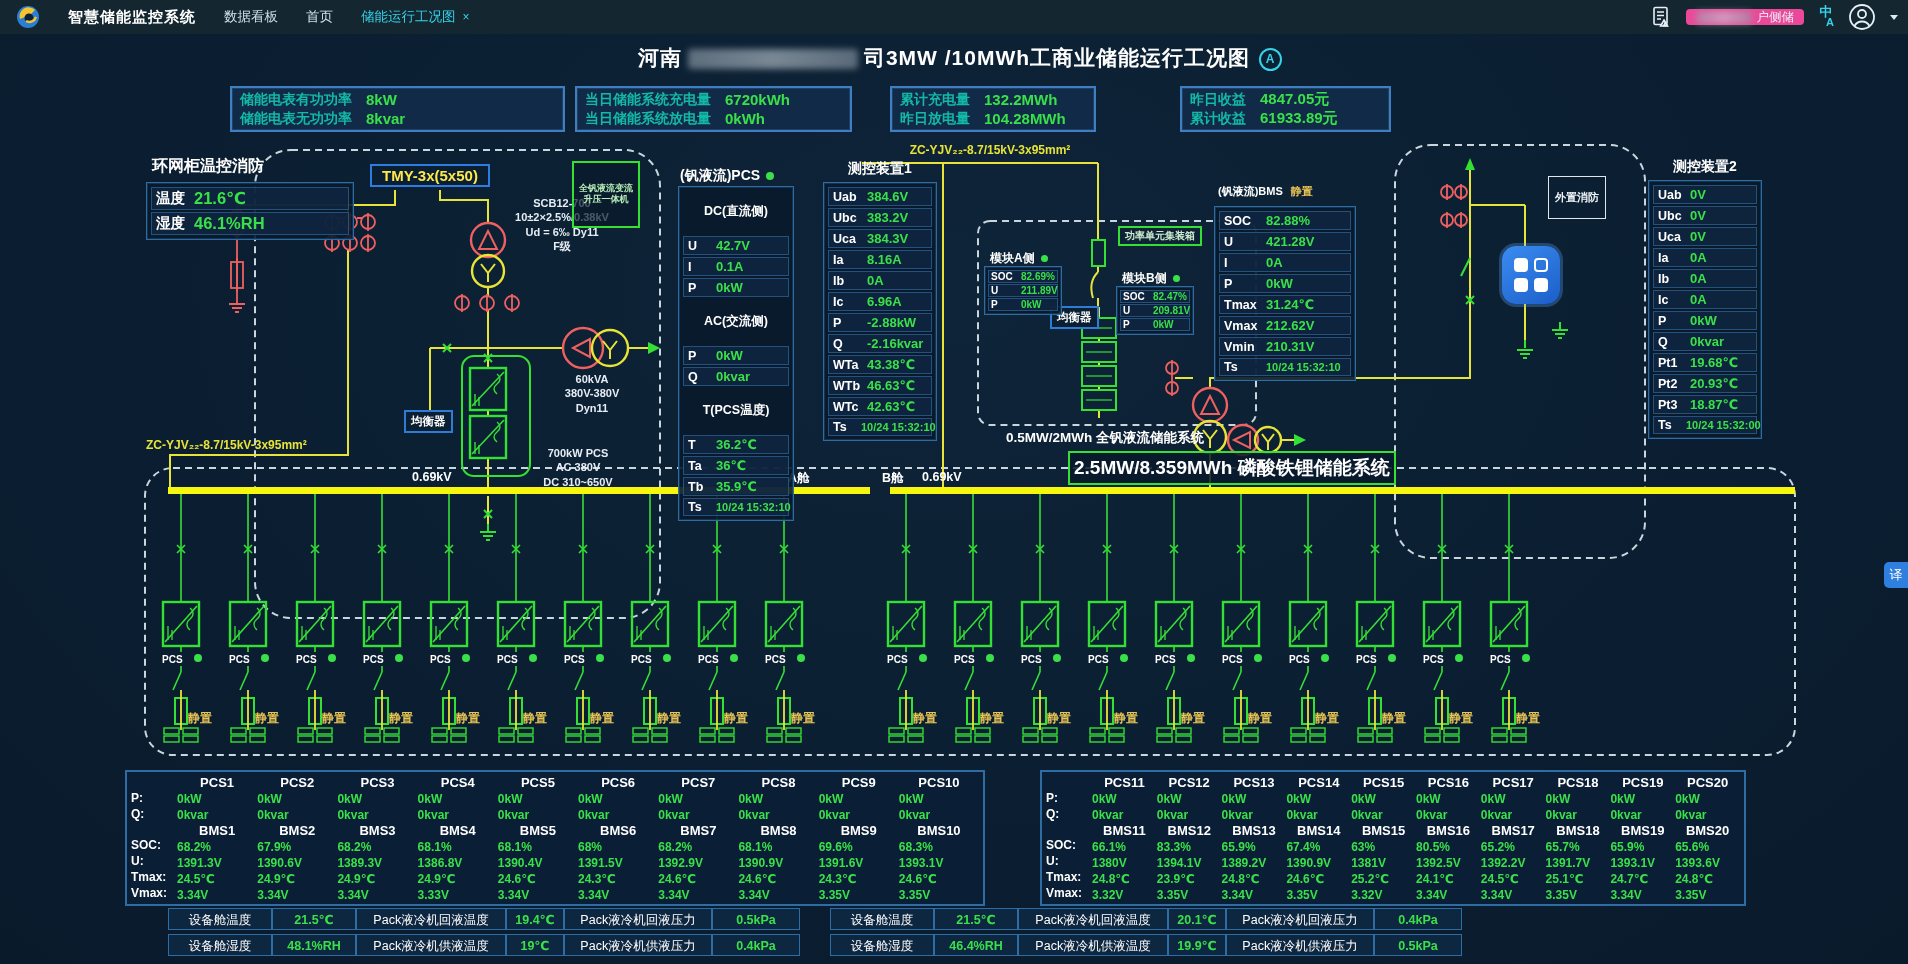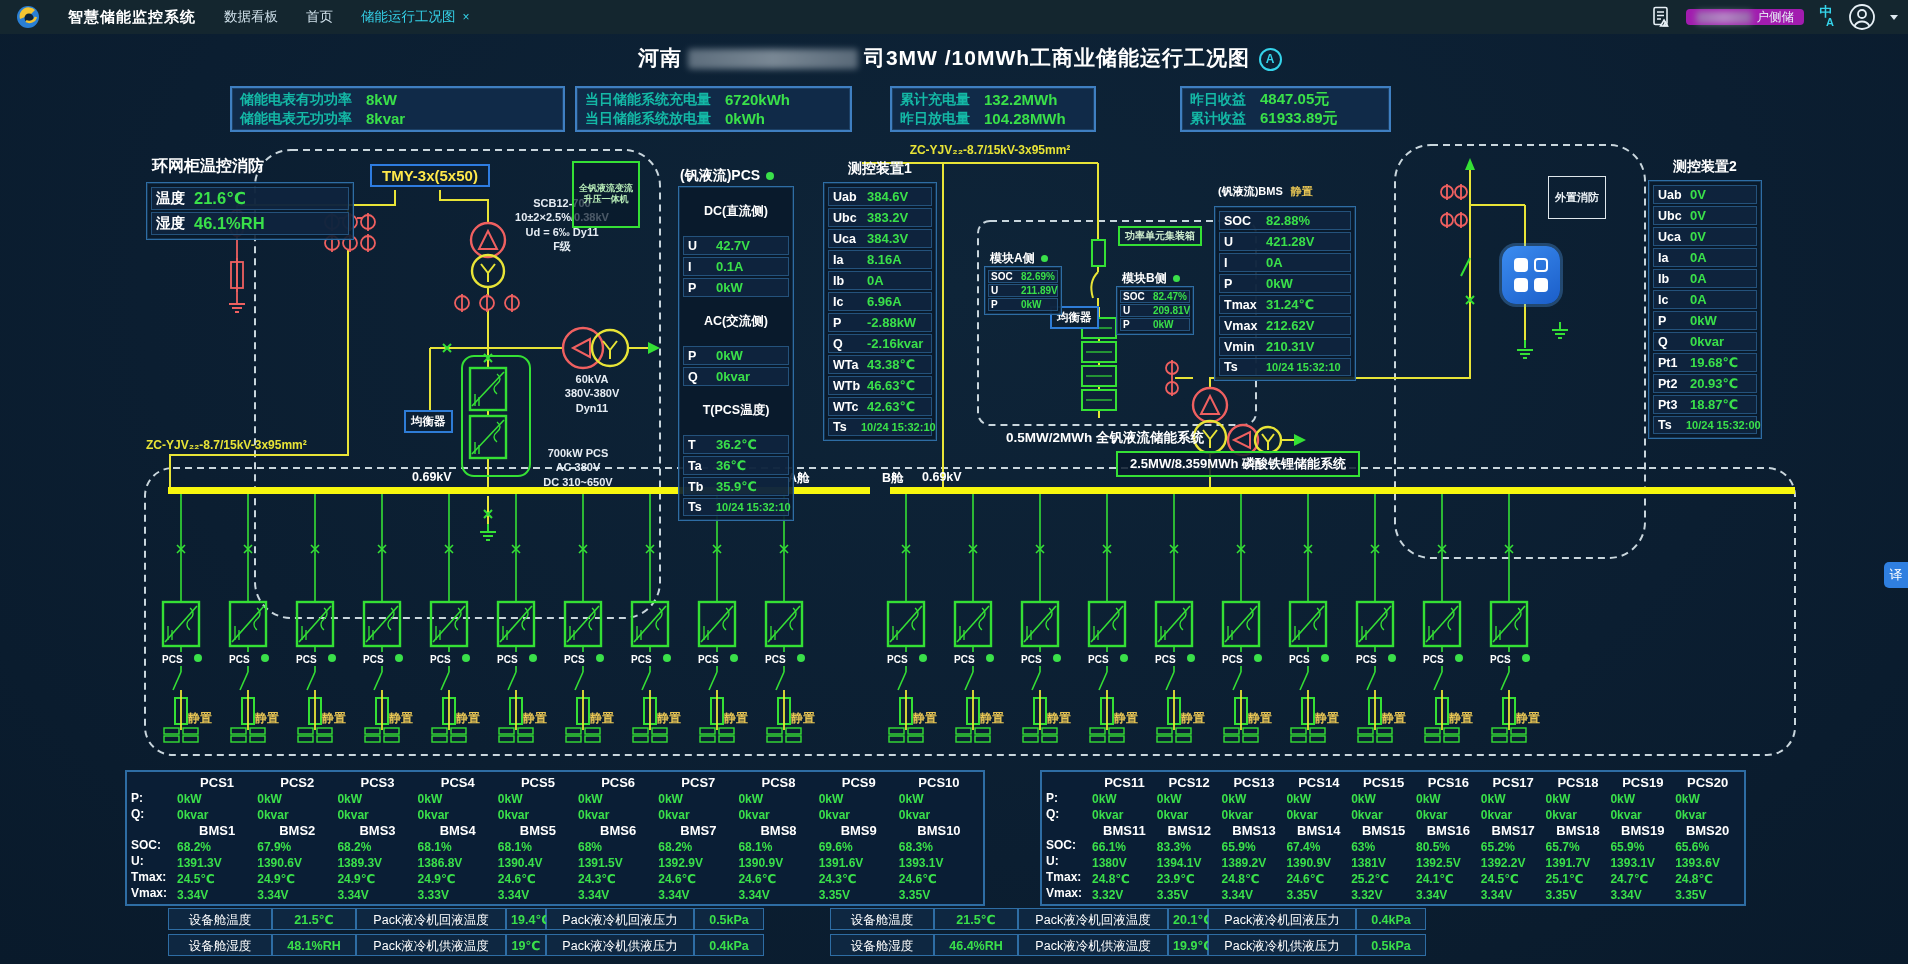--- a/index.html
+++ b/index.html
@@ -7,21 +7,21 @@
        font-family:"Liberation Sans","DejaVu Sans",sans-serif;
        background:radial-gradient(ellipse at 50% 30%, #0e2438 0%, #0b1e31 60%, #091a2b 100%);}
   
   .nav{position:absolute;top:0;left:0;width:1908px;height:34px;background:#14262f;
        display:flex;align-items:center;gap:28px;padding-left:16px;box-sizing:border-box;z-index:8;}
   .brand{color:#fff;font-weight:bold;font-size:15px;letter-spacing:1px;}
   .nav-item{color:#cfe0ea;font-size:13.5px;cursor:pointer;}
   .nav-tab{color:#35d3ea;font-size:13.5px;display:flex;align-items:center;gap:7px;cursor:pointer;}
   .nav-tab .x{font-size:12px;color:#35d3ea;}
   .nav-right{position:absolute;right:10px;top:0;height:34px;display:flex;align-items:center;gap:14px;}
-  .userbox{background:#a21caf;border-radius:4px;height:16px;display:flex;align-items:center;
+  .userbox{background:#ec4899;border-radius:4px;height:16px;display:flex;align-items:center;
            padding:0 10px;color:#e7f0f6;font-size:12.5px;}
   .langico{color:#35d3ea;font-weight:bold;font-size:13px;line-height:10px;text-align:center;}
   .langico .a{font-size:11px;display:block;margin-left:8px;}
   .caret{width:0;height:0;border-left:4px solid transparent;border-right:4px solid transparent;
          border-top:5px solid #dfe9f0;}
   
   .titlebar{position:absolute;left:0;right:0;top:44px;text-align:center;z-index:7;color:#fff;
             font-size:21px;font-weight:bold;letter-spacing:1px;margin-left:12px;}
   .blur{display:inline-block;vertical-align:middle;background:linear-gradient(90deg,#93a1ad,#c2ccd4,#8d9aa6);
         opacity:.6;filter:blur(3px);border-radius:3px;}
@@ -71,22 +71,22 @@
   .t60{left:552px;top:372px;width:80px;text-align:center;color:#e6edf4;font-size:11px;line-height:1.3;}
   .pcs700{left:530px;top:446px;width:96px;text-align:center;color:#e6edf4;font-size:11px;line-height:1.3;}
   .balancer{border:2.5px solid #2e7cd6;color:#fff;font-size:11.5px;padding:2px 5px;background:#0b1f33;}
   .bal1{left:404px;top:410px;}
   .bal2{left:1050px;top:306px;}
   .contlab{left:1118px;top:226px;border:2px solid #35e035;color:#cdeccd;font-size:10px;padding:1px 5px;}
   .extfire{left:1548px;top:176px;border:1.5px solid #dfe7ec;color:#eef4f8;font-size:11px;padding:13px 6px;}
   .cabtop{left:880px;top:143px;width:220px;text-align:center;color:#e8e437;font-size:12px;}
   .cabler{left:146px;top:438px;color:#e8e437;font-size:12px;}
   .vrbsys{left:980px;top:429px;width:250px;text-align:center;color:#fff;font-size:13.5px;}
-  .lfpsys{left:1116px;top:451px;border:2px solid #35e035;color:#fff;font-size:13px;
-          padding:2px 12px;background:rgba(9,25,43,.85);}
+  .lfpsys{left:1068px;top:451px;border:2px solid #35e035;color:#fff;font-size:19px;
+          padding:2px 4px;background:rgba(9,25,43,.85);}
   .buslab{color:#fff;font-size:12.5px;}
   .bl1{left:412px;top:470px;} .bl2{left:788px;top:470px;}
   .bl3{left:882px;top:470px;} .bl4{left:922px;top:470px;}
   
   .units{position:absolute;top:494px;display:flex;z-index:2;}
   .units-left{left:148px;} .units-right{left:873px;}
   .unit{width:67px;height:250px;}
   
   .ptable{position:absolute;z-index:5;display:flex;background:rgba(11,30,54,.93);
           border:2px solid #2e6da4;padding:3px 4px;box-sizing:border-box;top:770px;height:136px;}
@@ -98,22 +98,22 @@
   .pcol span{height:16px;line-height:16px;font-size:12px;color:#3ae04a;font-weight:bold;white-space:nowrap;}
   .pcol .cname,.pcol .cbms{color:#fff;text-align:center;font-size:13px;}
   
   .env{position:absolute;z-index:5;display:flex;flex-direction:column;gap:4px;top:908px;}
   .env-left{left:168px;} .env-right{left:830px;}
   .erow{display:flex;}
   .erow div{border:1px solid #2e6da4;background:#0e2741;height:22px;line-height:22px;text-align:center;
             font-size:12.5px;color:#fff;white-space:nowrap;padding:0 4px;box-sizing:border-box;}
   .erow .ev{color:#3ae04a;font-weight:bold;}
   .erow div:nth-of-type(1){width:104px;} .erow div:nth-of-type(2){width:84px;}
-  .erow div:nth-of-type(3){width:150px;} .erow div:nth-of-type(4){width:40px;}
-  .erow div:nth-of-type(5){width:148px;} .erow div:nth-of-type(6){width:70px;}
+  .erow div:nth-of-type(3){width:150px;} .erow div:nth-of-type(4){width:58px;}
+  .erow div:nth-of-type(5){width:148px;} .erow div:nth-of-type(6){width:88px;}
   
   .gridbtn{position:absolute;left:1502px;top:246px;width:58px;height:58px;border-radius:14px;
            background:linear-gradient(145deg,#3b8cf0,#1b5ec9);z-index:9;display:grid;
            grid-template-columns:14px 14px;gap:6px;place-content:center;
            box-shadow:0 0 0 3px rgba(90,170,255,.3);cursor:pointer;}
   .gridbtn i{width:14px;height:14px;background:#fff;border-radius:4px;}
   .gridbtn i.o{background:transparent;border:2.5px solid #fff;box-sizing:border-box;}
   .transbtn{position:absolute;right:0;top:562px;width:24px;height:26px;background:#2f7fe0;color:#fff;
             font-size:13px;line-height:26px;text-align:center;border-radius:5px 0 0 5px;z-index:9;cursor:pointer;}
   .ovl{position:absolute;left:0;top:0;z-index:1;pointer-events:none;}

